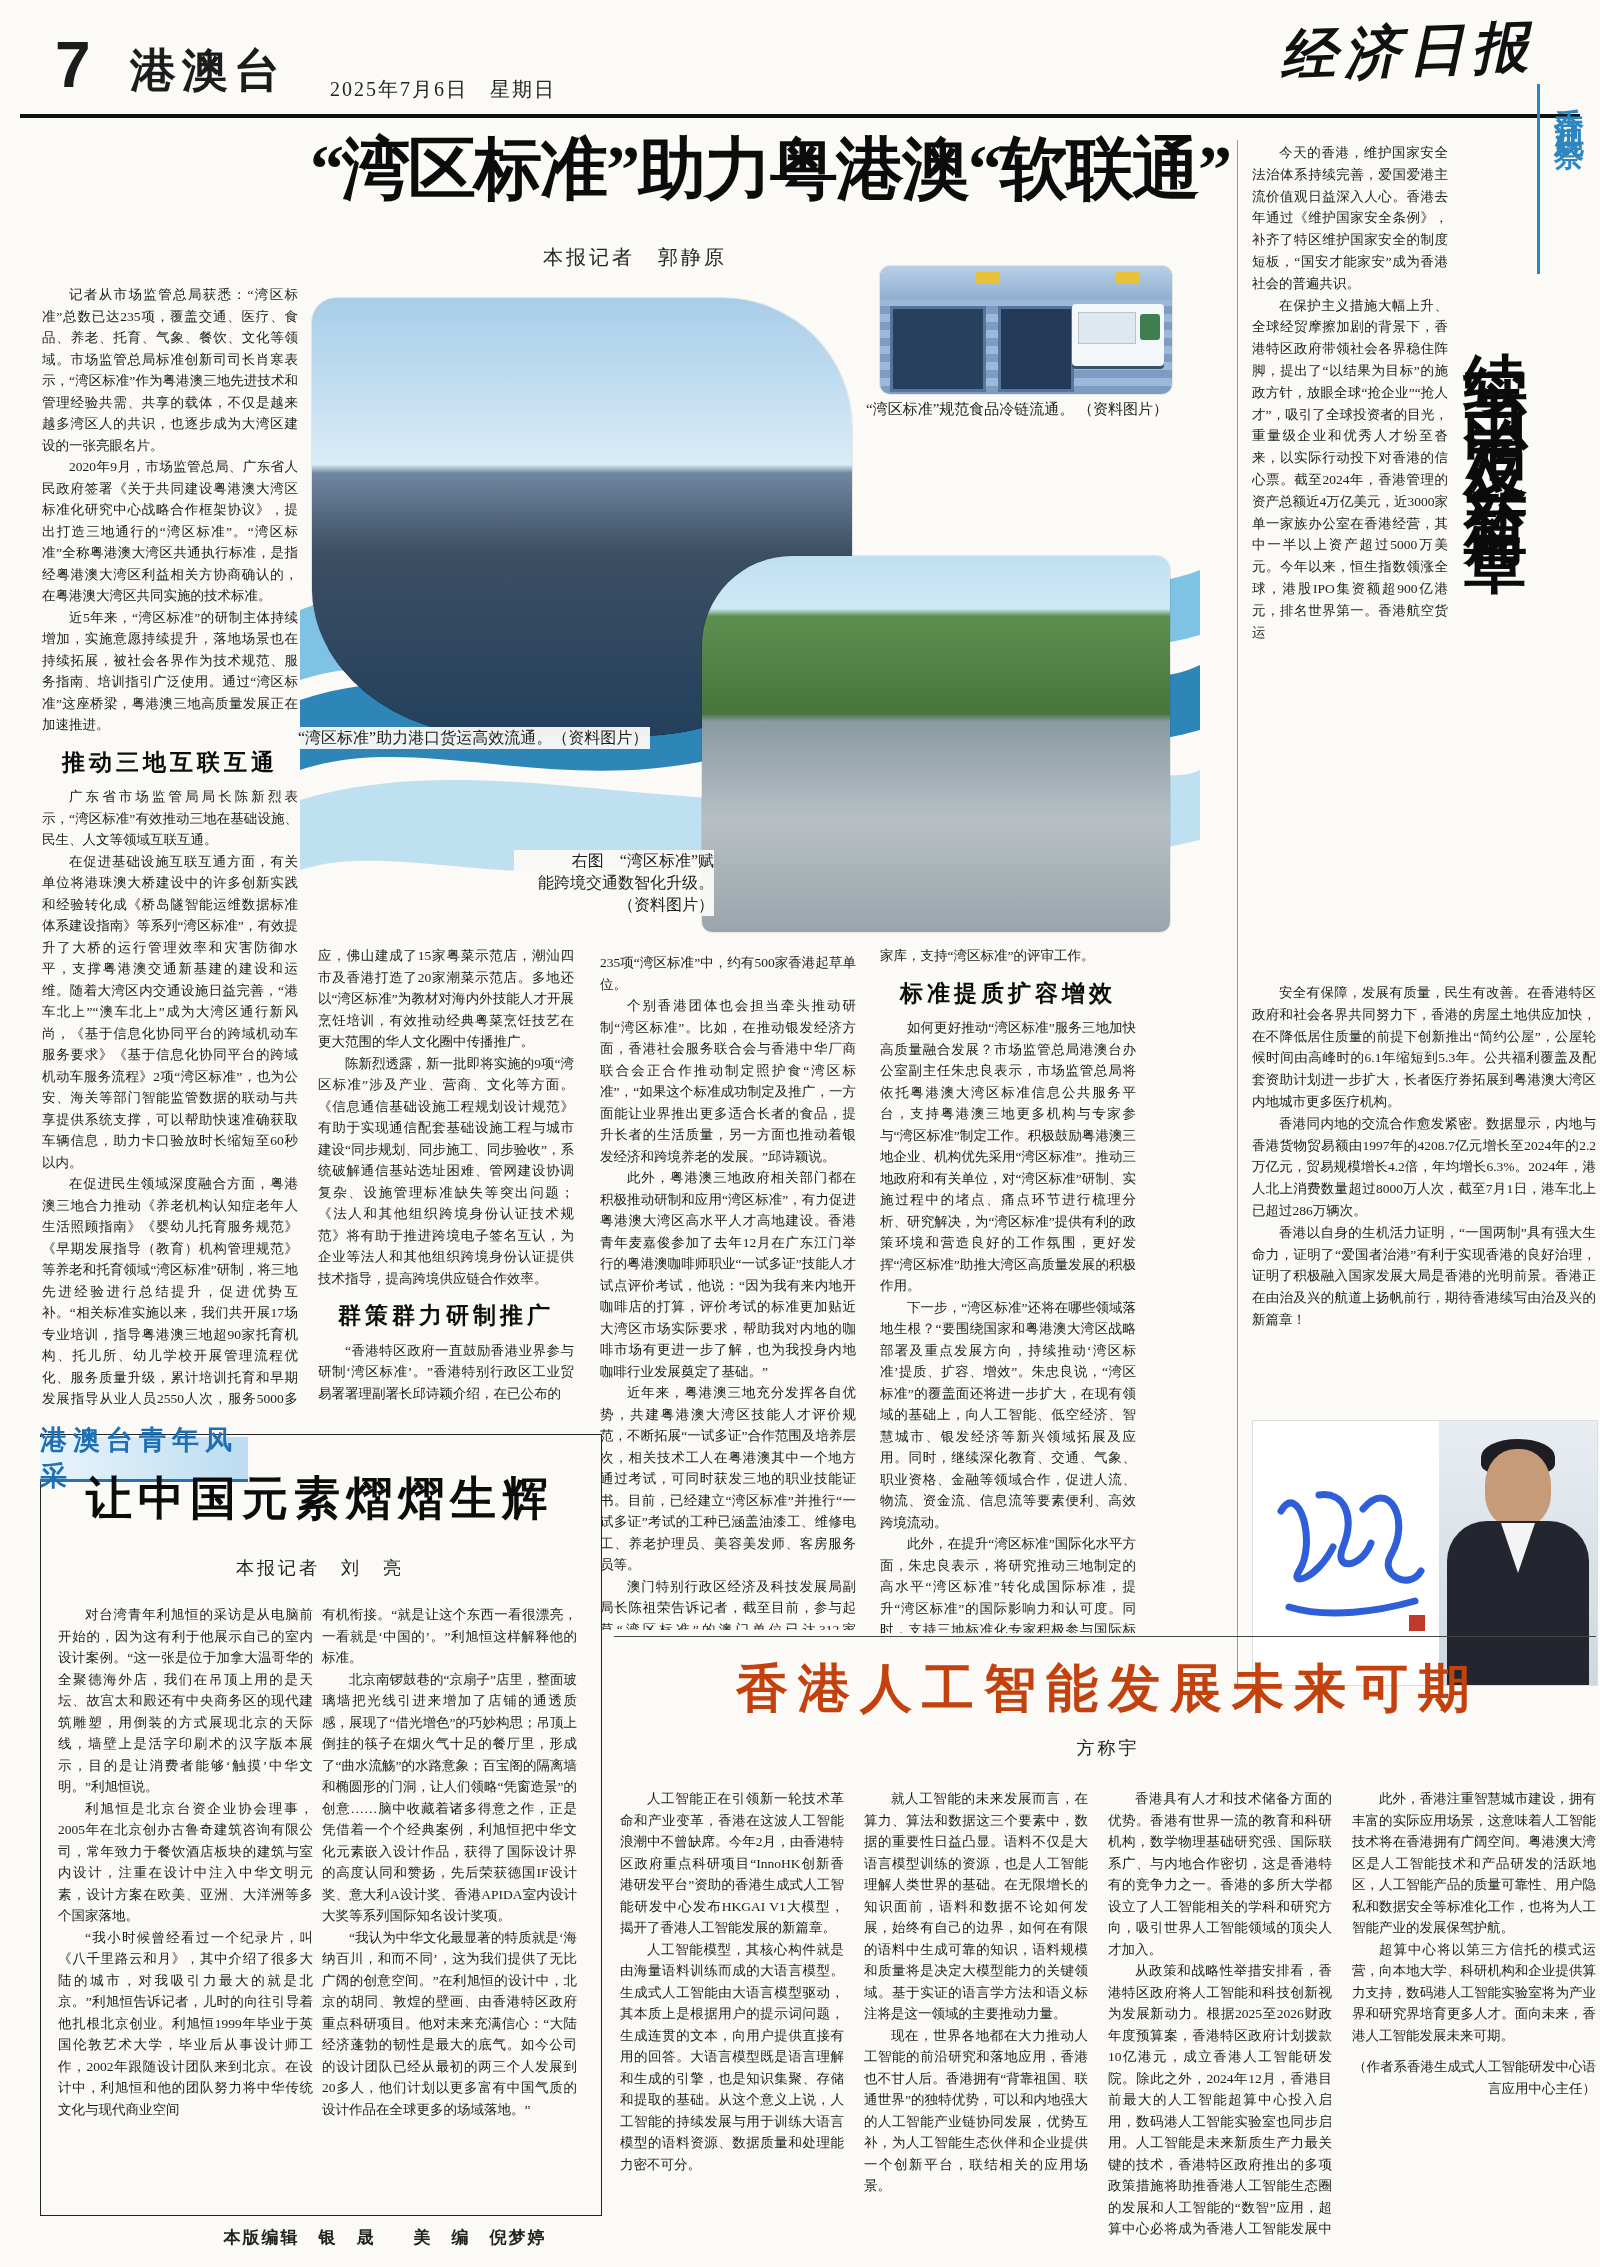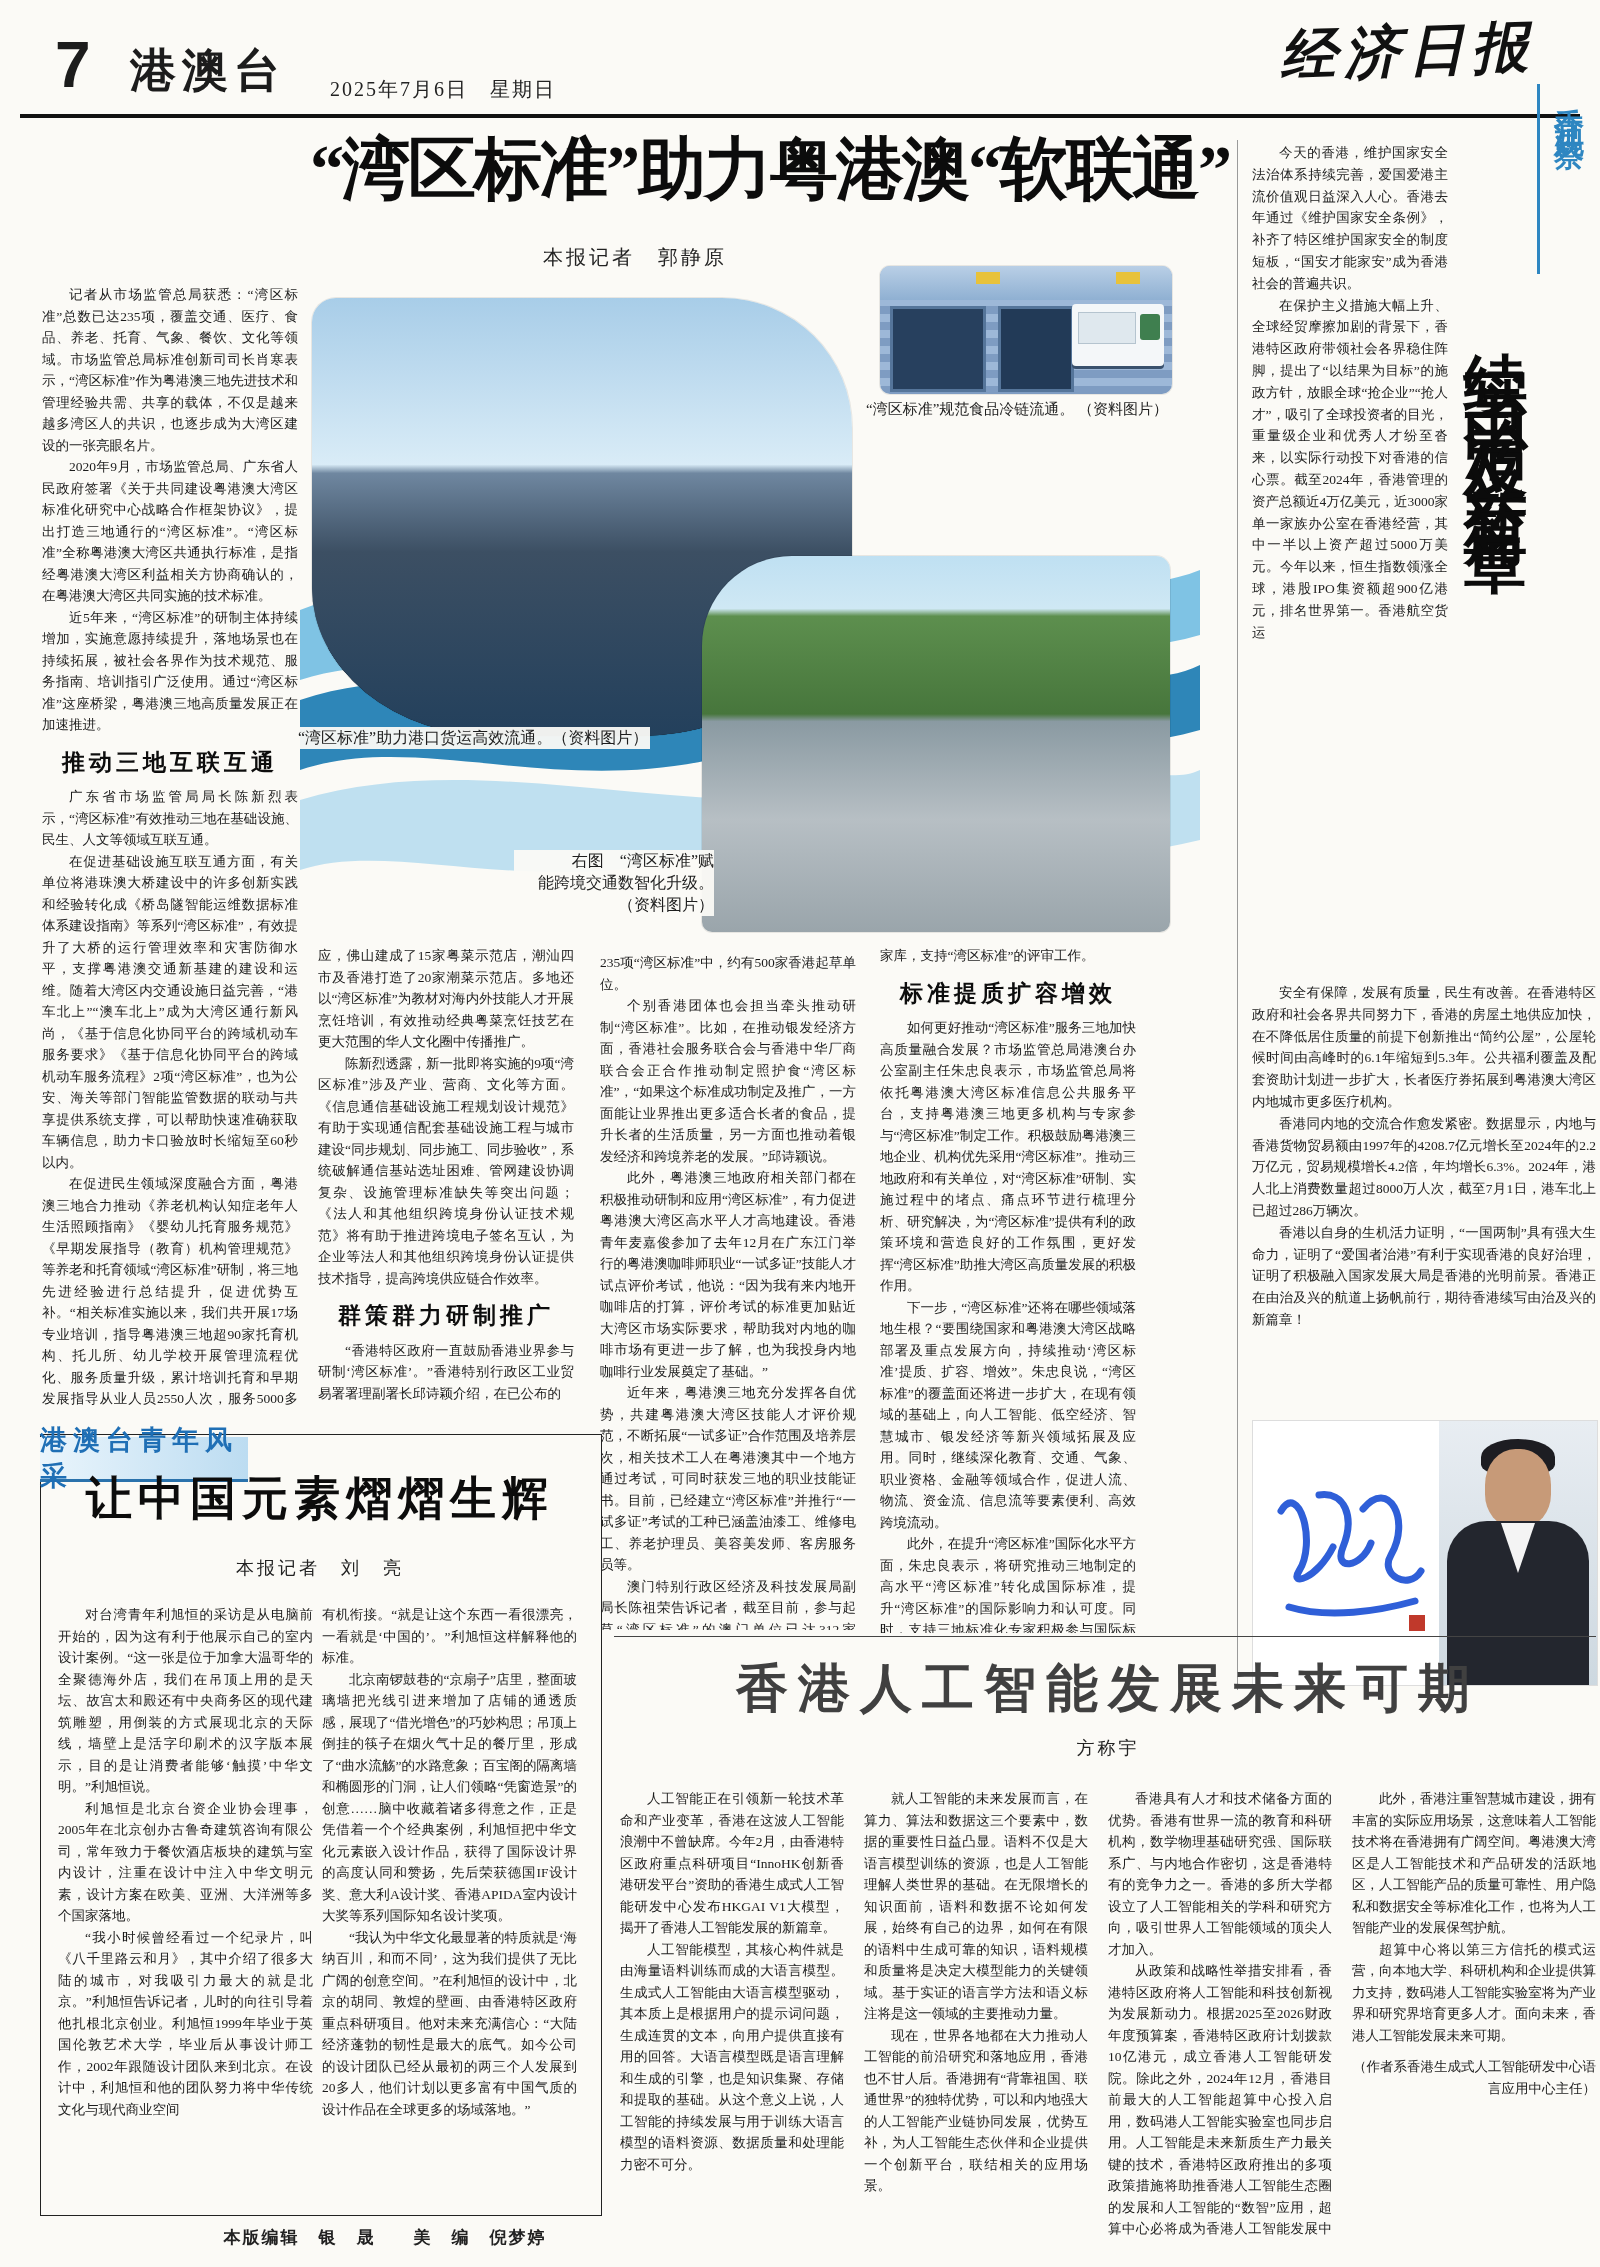--- a/index.html
+++ b/index.html
@@ -31,21 +31,21 @@
   .colname{writing-mode:vertical-rl;font-weight:bold;font-size:30px;letter-spacing:10px;color:#2e86c1;border-left:3px solid #2e86c1;padding-left:8px;}
   .vtitle{writing-mode:vertical-rl;font-weight:900;font-size:64px;letter-spacing:22px;color:#0b0b0b;font-family:"Liberation Serif",serif;}
   .sidebody{font-size:13.5px;line-height:21.8px;text-align:justify;overflow:hidden;color:#222;}
 
   
   .ybox{border:1.5px solid #222;background:#fbfaf6;}
   .ylabel{background:linear-gradient(90deg,#eaf5fc,#bcdcf1);border-bottom:3px solid #2a72ac;
           font-family:"Liberation Serif",serif;font-weight:bold;font-size:27px;letter-spacing:6px;color:#1f6fb5;
           display:flex;align-items:center;justify-content:center;}
   .ytitle{font-weight:900;font-size:46px;letter-spacing:6px;text-align:center;color:#0c0c0c;}
-  .aihead{font-weight:900;font-size:52px;letter-spacing:10px;text-align:center;color:#404040;}
+  .aihead{font-weight:900;font-size:52px;letter-spacing:10px;text-align:center;color:#c2410c;}
   .attr{text-align:right;margin-top:10px;text-indent:0;color:#222;}
 
   .footer{font-size:17px;letter-spacing:2px;font-weight:bold;color:#222;}
 
   
   .pbox{background:#fff;border:1px solid #ddd;}
   .pphoto{position:absolute;right:0;top:0;width:158px;height:100%;background:linear-gradient(180deg,#e8edf2,#cdd8e0);overflow:hidden;}
   .phead{position:absolute;left:46px;top:28px;width:66px;height:78px;background:#c79a78;border-radius:46% 46% 42% 42%;}
   .phair{position:absolute;left:42px;top:18px;width:74px;height:36px;background:#1d1d22;border-radius:50% 50% 30% 30%;}
   .pbodyshape{position:absolute;left:8px;top:100px;width:142px;height:170px;background:#23262e;border-radius:40px 40px 0 0;}

